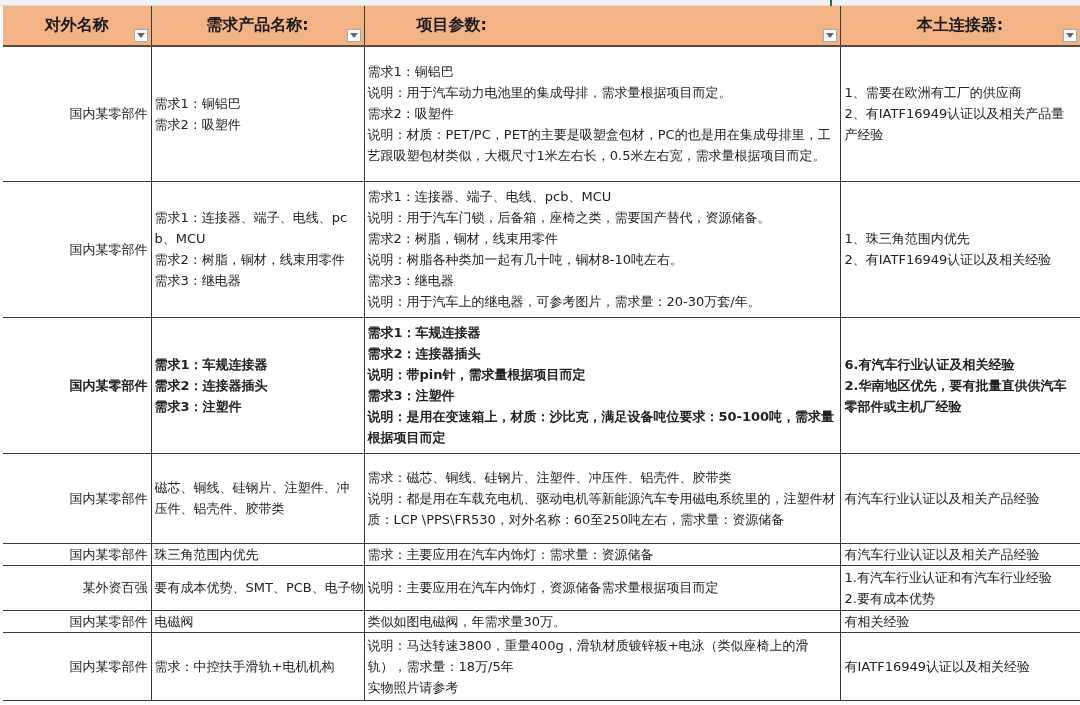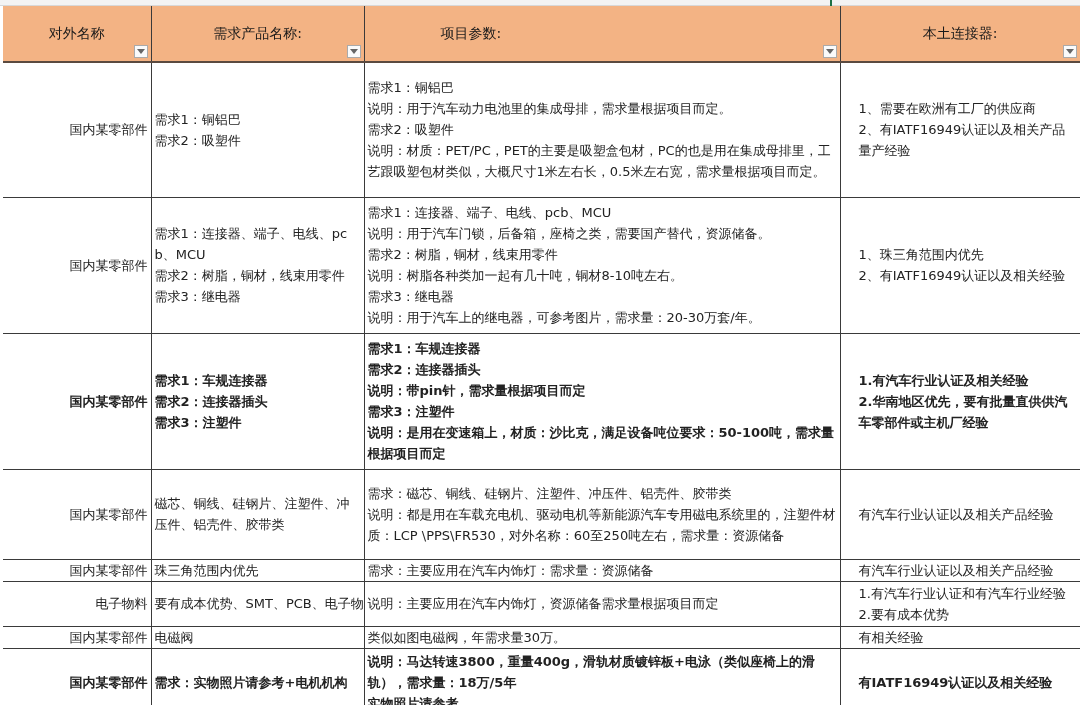--- a/index.html
+++ b/index.html
@@ -22,32 +22,32 @@
       border-collapse: collapse;
       table-layout: fixed;
       width: 1077px;
     }
     table.sheet col.c1 { width: 148px; }
     table.sheet col.c2 { width: 213px; }
     table.sheet col.c3 { width: 476px; }
     table.sheet col.c4 { width: 240px; }
     th {
       background: #f3b384;
-      height: 56px;
-      font-weight: normal;
-      font-size: 14px;
+      height: 40px;
+      font-weight: bold;
+      font-size: 16px;
       color: #1a1a1a;
       position: relative;
       border-left: 1px solid #3a3a3a;
       border-right: 1px solid #3a3a3a;
       border-bottom: 2px solid #5a4a40;
       text-align: center;
       vertical-align: middle;
     }
-    th.left-align { text-align: left; padding-left: 76px; }
+    th.left-align { text-align: left; padding-left: 52px; }
     th:first-child { border-left: none; }
     .filter-btn {
       position: absolute; right: 3px; bottom: 3px;
       width: 14px; height: 13px;
       background: #fafafa;
       border: 1px solid #aaa;
       display: flex; align-items: center; justify-content: center;
       cursor: pointer;
     }
     .filter-btn .tri {
@@ -64,30 +64,30 @@
       vertical-align: middle;
       padding: 0 3px;
       white-space: pre-wrap;
       word-break: break-all;
       color: #222;
     }
     td:first-child { border-left: none; }
     td.c1 { padding-left: 4px; text-align: right; }
     td.c2 { padding-left: 3px; }
     td.c3 { padding-left: 3px; }
-    td.c4 { padding-left: 18px; }
+    td.c4 { padding-left: 4px; }
     td.nowrap { white-space: nowrap; overflow: hidden; }
     tr.r1 td { height: 135px; }
     tr.r2 td { height: 136px; }
     tr.r3 td { height: 136px; font-weight: bold; }
     tr.r4 td { height: 90px; }
     tr.r5 td { height: 22px; }
     tr.r6 td { height: 45px; }
     tr.r7 td { height: 22px; }
-    tr.r8 td { height: 68px; font-weight: bold; }
+    tr.r8 td { height: 68px; }
   </style>
 </head>
 <body>
 
 <div class="topstrip">
   <div class="mark"></div>
 </div>
 
 <table class="sheet">
   <colgroup>
@@ -153,50 +153,50 @@
     <tr class="r3">
       <td class="c1">国内某零部件</td>
       <td class="c2">需求1：车规连接器
 需求2：连接器插头
 需求3：注塑件</td>
       <td class="c3">需求1：车规连接器
 需求2：连接器插头
 说明：带pin针，需求量根据项目而定
 需求3：注塑件
 说明：是用在变速箱上，材质：沙比克，满足设备吨位要求：50-100吨，需求量根据项目而定</td>
-      <td class="c4">1.有汽车行业认证及相关经验
+      <td class="c4">6.有汽车行业认证及相关经验
 2.华南地区优先，要有批量直供供汽车零部件或主机厂经验</td>
     </tr>
     <tr class="r4">
       <td class="c1">国内某零部件</td>
       <td class="c2">磁芯、铜线、硅钢片、注塑件、冲压件、铝壳件、胶带类</td>
       <td class="c3">需求：磁芯、铜线、硅钢片、注塑件、冲压件、铝壳件、胶带类
 说明：都是用在车载充电机、驱动电机等新能源汽车专用磁电系统里的，注塑件材质：LCP \PPS\FR530，对外名称：60至250吨左右，需求量：资源储备</td>
       <td class="c4">有汽车行业认证以及相关产品经验</td>
     </tr>
     <tr class="r5">
       <td class="c1">国内某零部件</td>
       <td class="c2">珠三角范围内优先</td>
       <td class="c3">需求：主要应用在汽车内饰灯：需求量：资源储备</td>
       <td class="c4">有汽车行业认证以及相关产品经验</td>
     </tr>
     <tr class="r6">
-      <td class="c1">电子物料</td>
+      <td class="c1">某外资百强</td>
       <td class="c2 nowrap">要有成本优势、SMT、PCB、电子物料</td>
       <td class="c3">说明：主要应用在汽车内饰灯，资源储备需求量根据项目而定</td>
       <td class="c4">1.有汽车行业认证和有汽车行业经验
 2.要有成本优势</td>
     </tr>
     <tr class="r7">
       <td class="c1">国内某零部件</td>
       <td class="c2">电磁阀</td>
       <td class="c3">类似如图电磁阀，年需求量30万。</td>
       <td class="c4">有相关经验</td>
     </tr>
     <tr class="r8">
       <td class="c1">国内某零部件</td>
-      <td class="c2">需求：实物照片请参考+电机机构</td>
+      <td class="c2">需求：中控扶手滑轨+电机机构</td>
       <td class="c3">说明：马达转速3800，重量400g，滑轨材质镀锌板+电泳（类似座椅上的滑轨），需求量：18万/5年
 实物照片请参考</td>
       <td class="c4">有IATF16949认证以及相关经验</td>
     </tr>
   </tbody>
 </table>
 
 </body></html>

